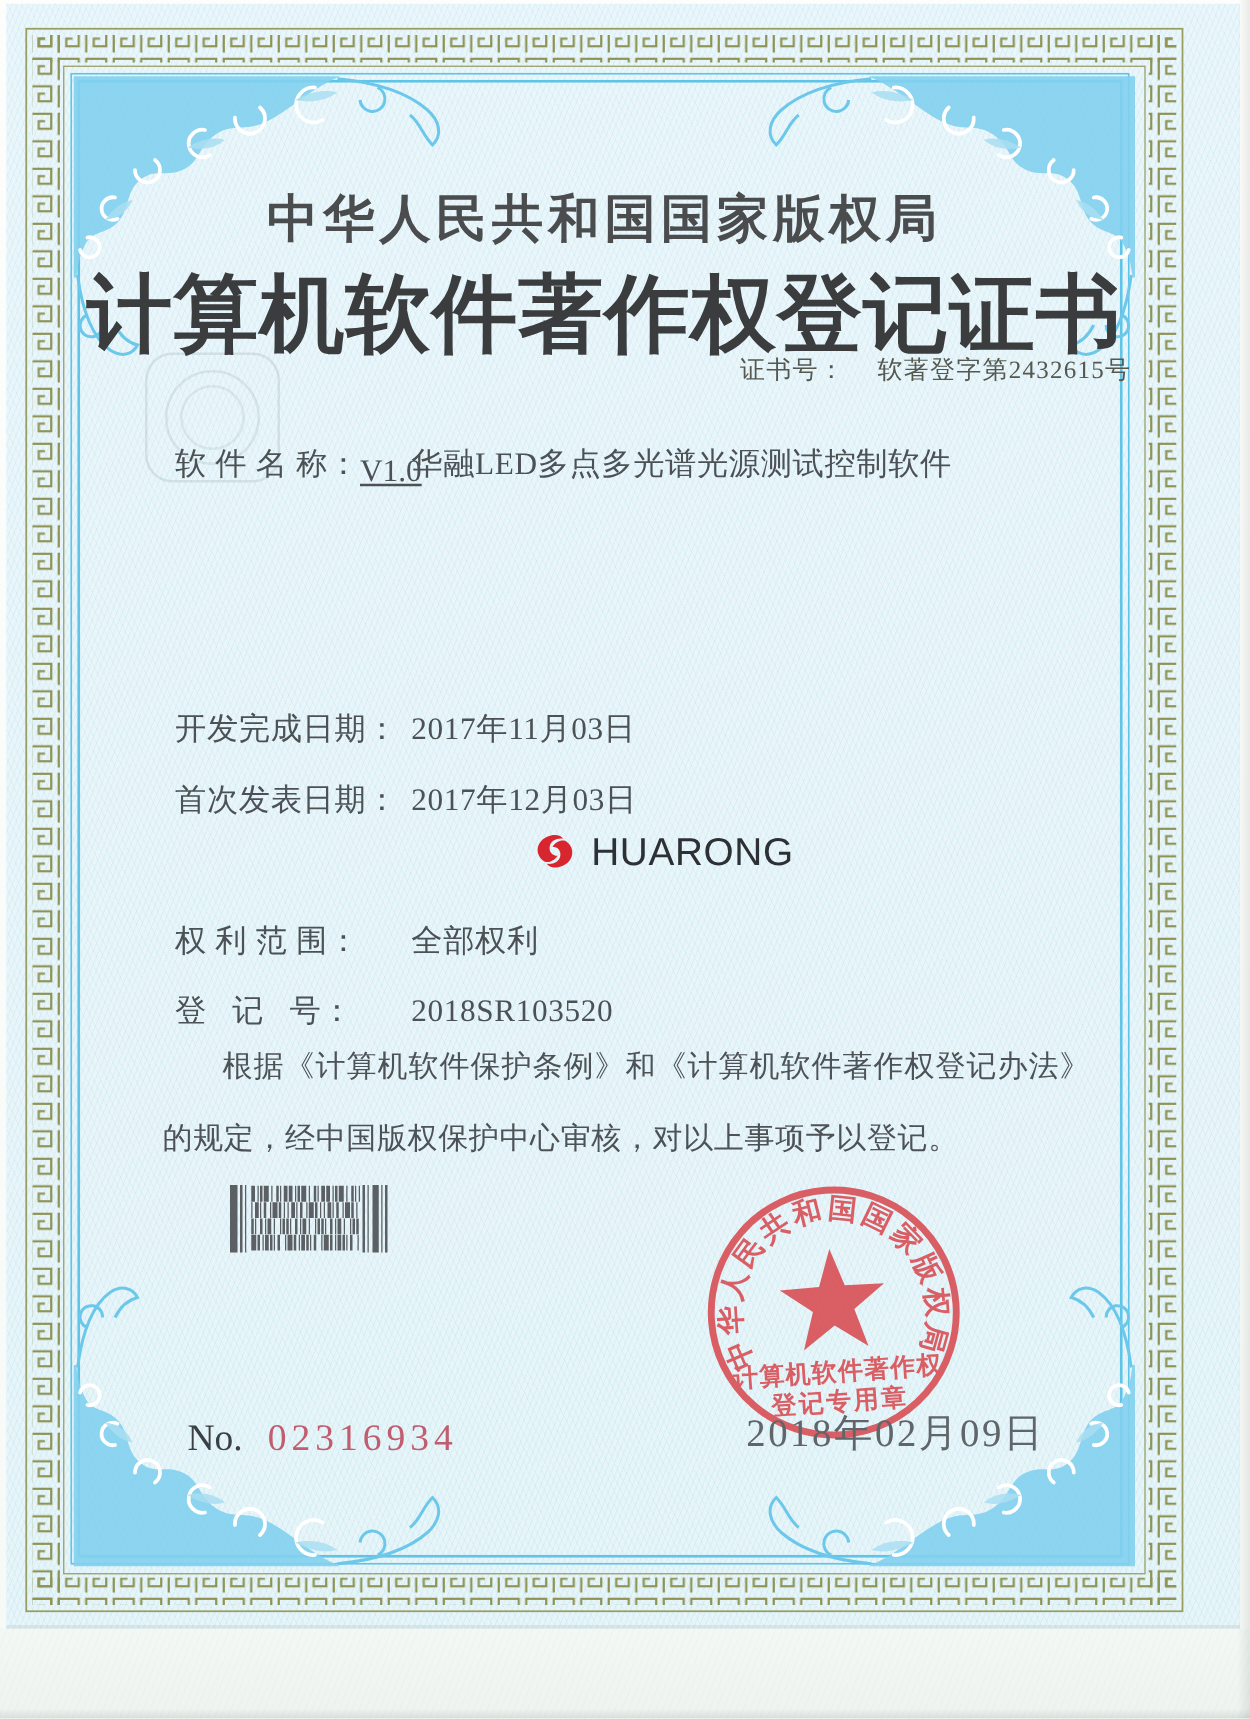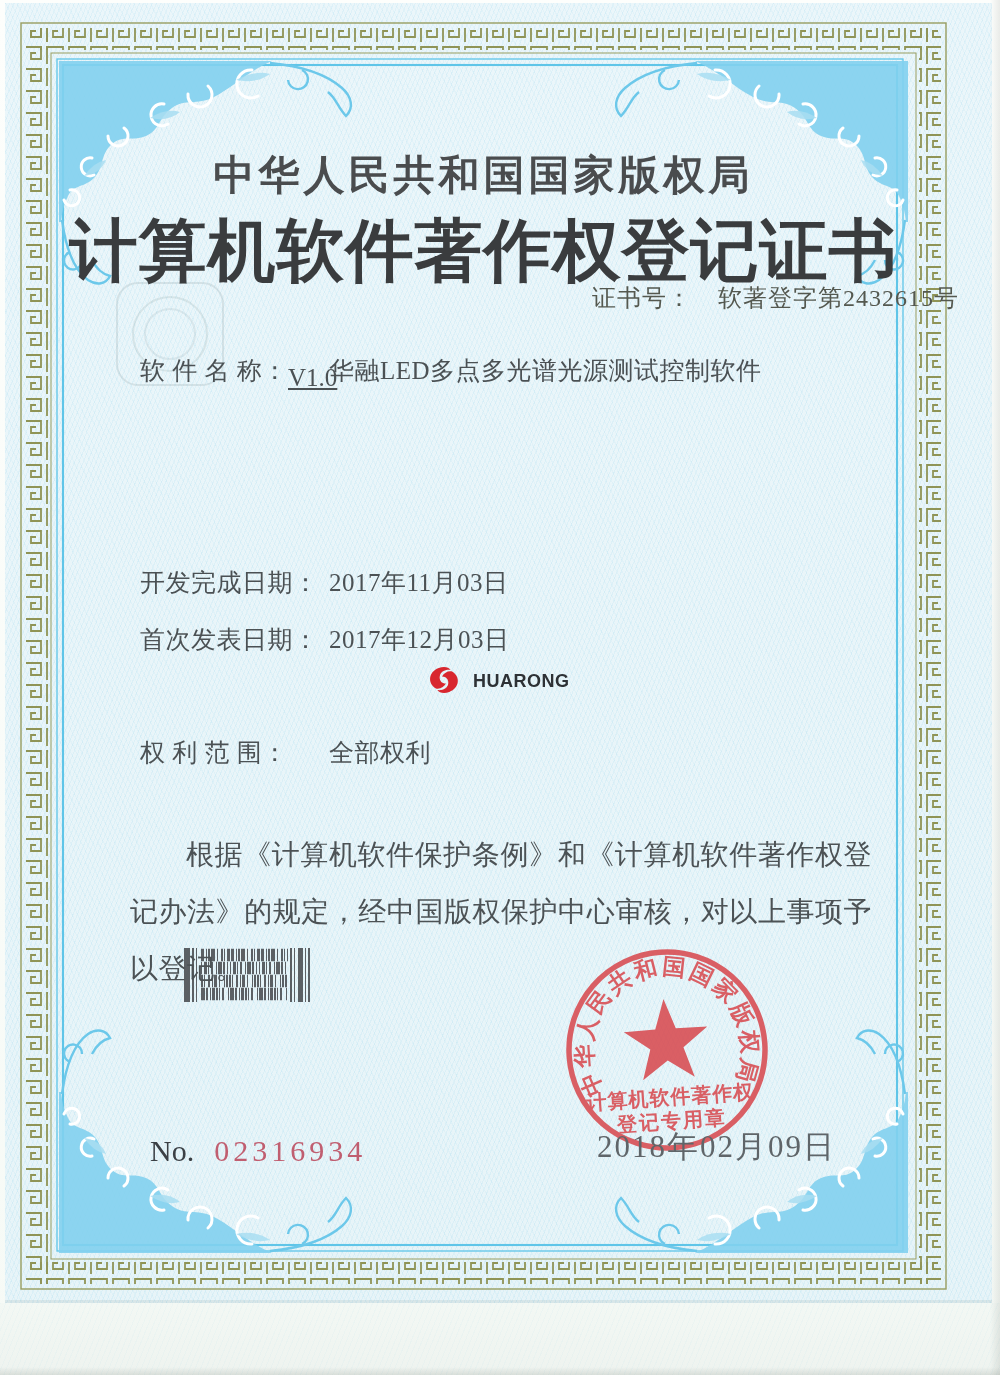--- a/index.html
+++ b/index.html
@@ -32,37 +32,37 @@
 
   .abs{position:absolute;}
   .authority{
     left:0;top:148px;width:967px;text-align:center;
     font-size:41px;font-weight:bold;letter-spacing:4px;color:#4a4c4e;
   }
   .cert-title{
     left:0;top:206px;width:967px;text-align:center;
     font-size:68px;font-weight:bold;letter-spacing:1px;color:#3a3c3e;
   }
-  .cert-no{left:592px;top:282px;font-size:24px;color:#54584f;letter-spacing:1px;}
+  .cert-no{left:592px;top:282px;font-size:20px;color:#54584f;letter-spacing:1px;}
   .cert-no .val{margin-left:26px;}
 
   .field{left:115px;font-size:25px;color:#4b5154;white-space:pre;}
   .field .label{display:inline-block;width:173px;letter-spacing:0.5px;}
   .field .value{margin-left:16px;letter-spacing:0.5px;}
   .value2{left:288px;font-size:25px;color:#4b5154;text-decoration:underline;}
 
   .statement{
     left:130px;top:826px;width:742px;
-    font-size:28px;line-height:57px;color:#4c5255;
+    font-size:24px;line-height:57px;color:#4c5255;
     text-indent:2em;text-align:justify;letter-spacing:0.5px;
   }
 
   .logo{left:424px;top:664px;display:flex;align-items:center;}
   .logo-text{font-family:"Liberation Sans","DejaVu Sans",sans-serif;
-    font-size:18px;font-weight:bold;color:#2d3135;letter-spacing:0.5px;margin-left:7px;}
+    font-size:31px;font-weight:normal;color:#2d3135;letter-spacing:0.5px;margin-left:7px;}
 
   .serial{left:150px;top:1134px;font-size:30px;color:#3b4045;}
   .serial .num{color:#c05e70;letter-spacing:4px;margin-left:20px;font-weight:normal;margin-top:48px;}
 
   .issue-date{left:577px;top:1126px;font-size:31px;color:#5f6569;letter-spacing:2px;margin-left:20px;}
 
   
   .emboss{left:116px;top:282px;width:104px;height:100px;border:2px solid rgba(146,168,170,0.25);
     border-radius:22px;}
   .emboss .r1{position:absolute;left:14px;top:12px;width:72px;height:72px;border:2px solid rgba(146,168,170,0.22);border-radius:50%;}
@@ -178,20 +178,23 @@
 
   <div class="abs field" style="top:595px;">
     <span class="label">首次发表日期：</span><span class="value">2017年12月03日</span>
   </div>
 
 
   <div class="abs field" style="top:708px;">
     <span class="label">权 利 范 围：</span><span class="value">全部权利</span>
   </div>
 
+  <div class="abs field" style="top:764px;">
+    <span class="label">登   记   号：</span><span class="value">2018SR103520</span>
+  </div>
 
   <div class="abs statement">根据《计算机软件保护条例》和《计算机软件著作权登记办法》的规定，经中国版权保护中心审核，对以上事项予以登记。</div>
 
   <div class="abs logo">
     <svg width="42" height="34" viewBox="0 0 42 34">
       <g transform="rotate(-15 20 16)" fill="#d8262e">
         <path d="M10,22 C3,15 7,4 18,3 C24,2.5 28,5 29,8 C24,6 19,7 17,11 C15,15 17,19 21,20 C18,23 13,24 10,22 Z"></path>
         <path d="M30,10 C37,17 33,28 22,29 C16,29.5 12,27 11,24 C16,26 21,25 23,21 C25,17 23,13 19,12 C22,9 27,8 30,10 Z"></path>
       </g>
     </svg>

